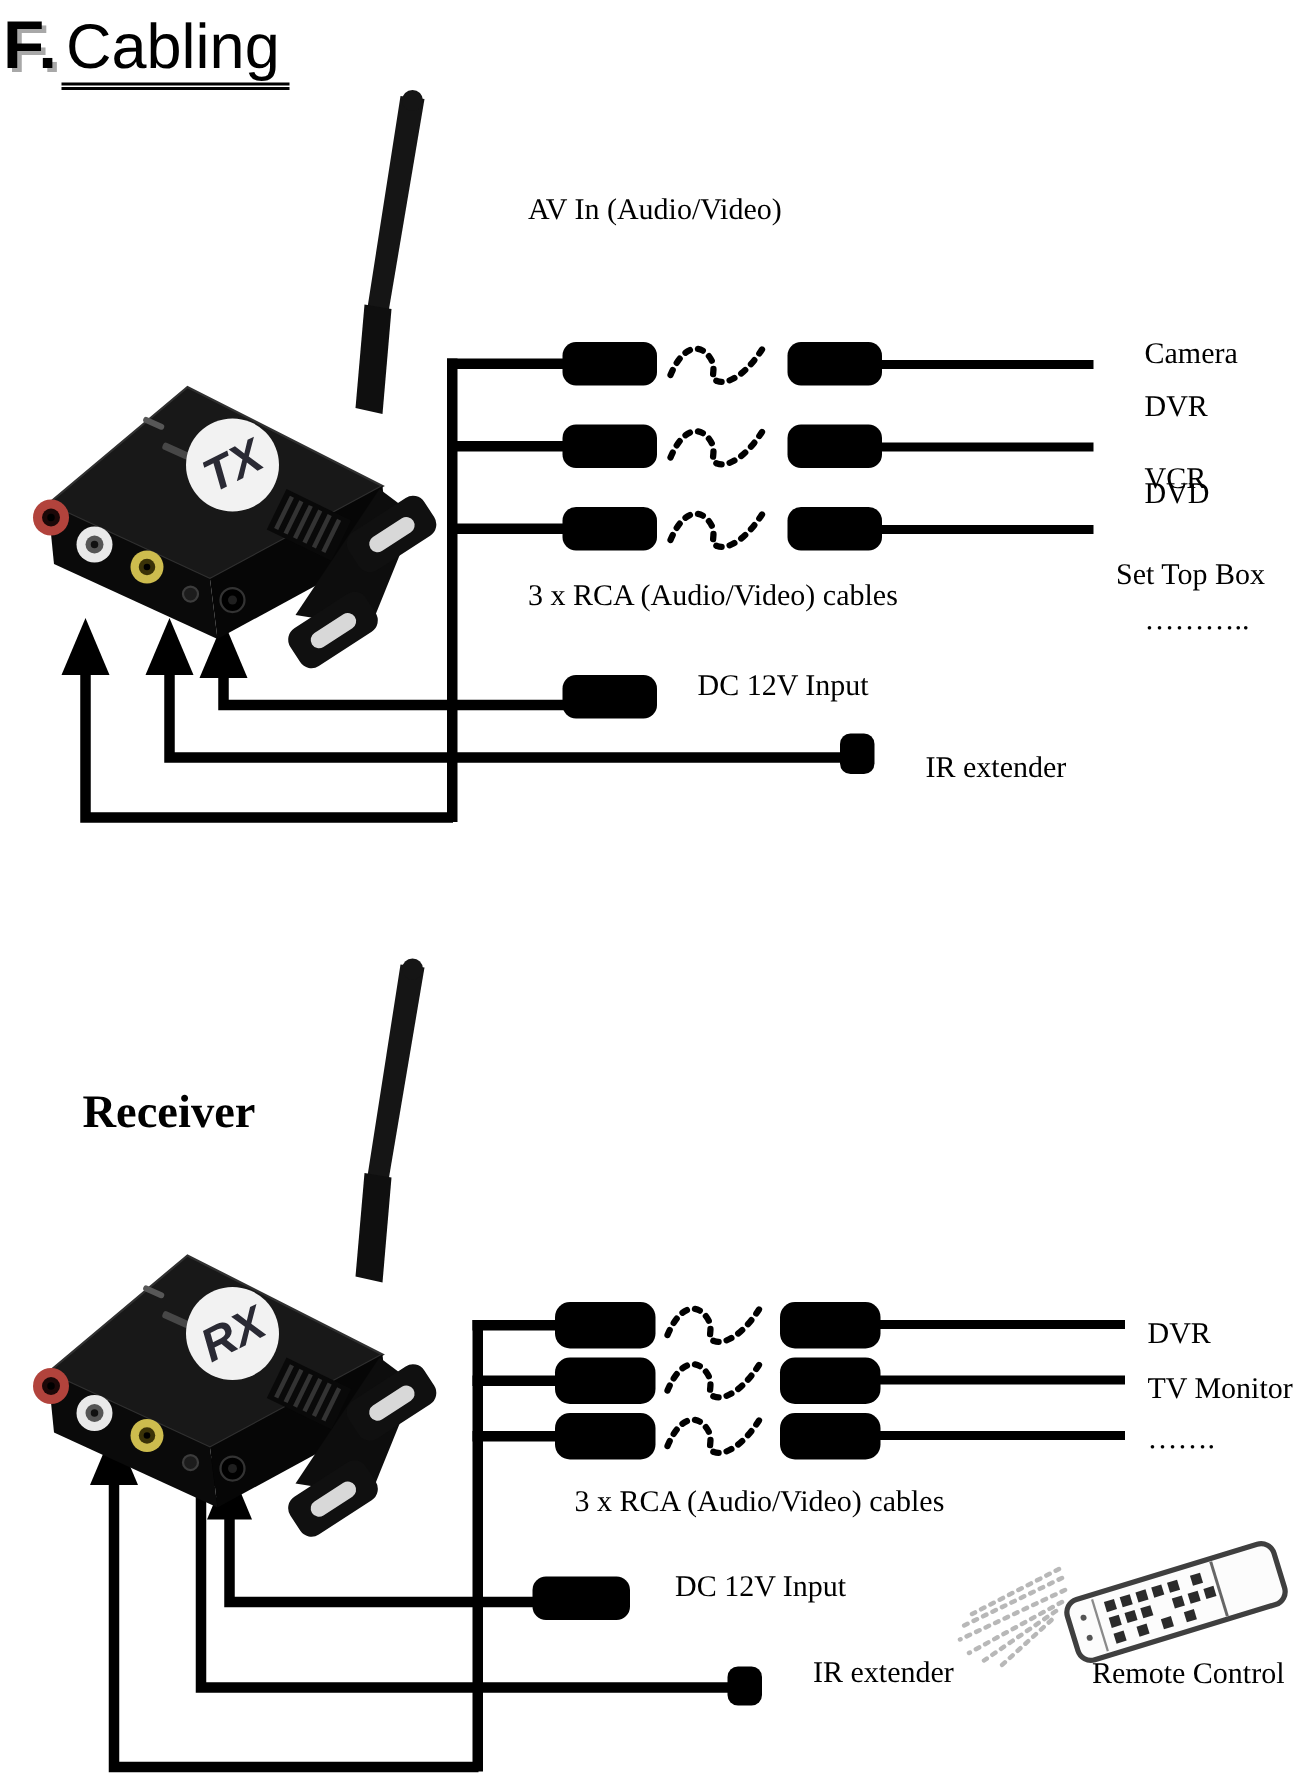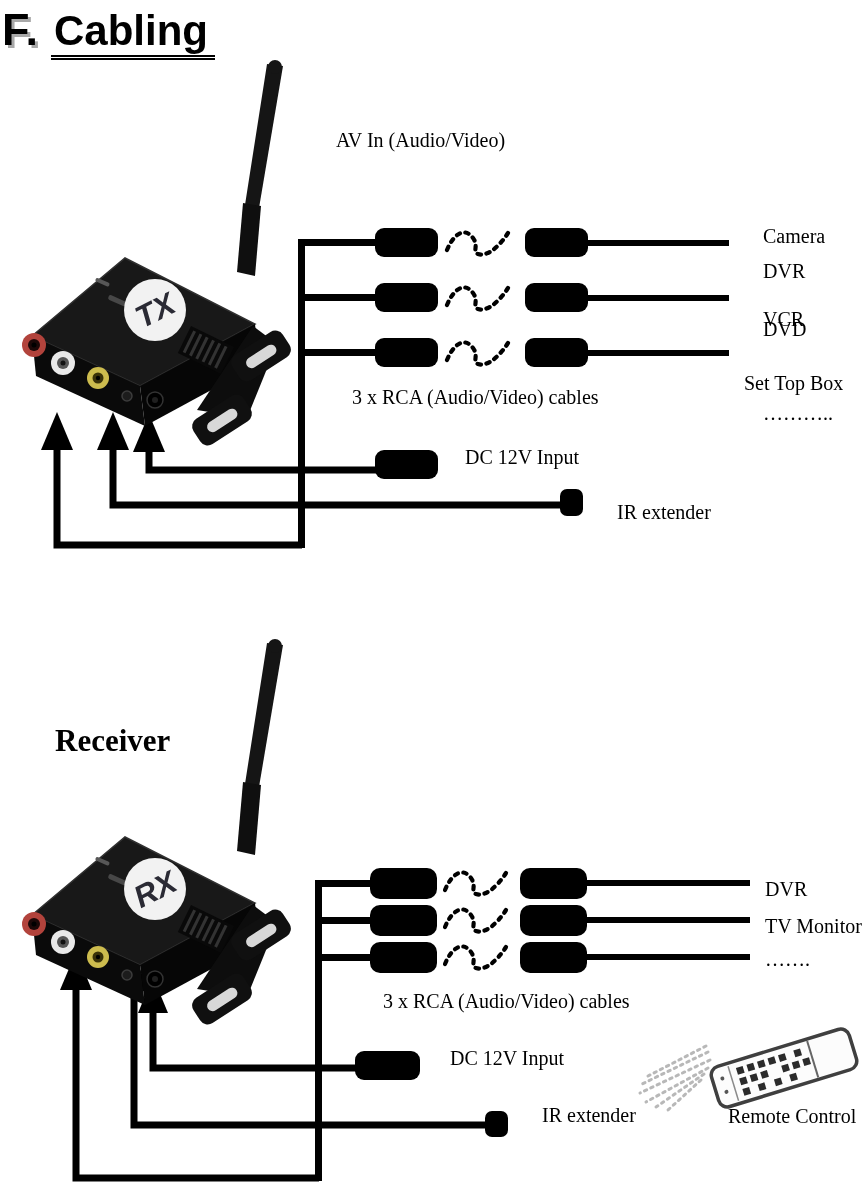--- a/index.html
+++ b/index.html
@@ -4,22 +4,22 @@
 <style>
   html,body{margin:0;padding:0;background:#fff;}
   #page{position:relative;width:868px;height:1186px;background:#fff;overflow:hidden;
         font-family:"Liberation Serif",serif;color:#000;}
   svg{position:absolute;overflow:visible;}
   .lbl{position:absolute;font-size:20px;line-height:1.15;white-space:nowrap;color:#000;}
   .heading{font-size:31px;font-weight:bold;}
   .title-row{position:absolute;left:2px;top:4px;font-family:"Liberation Sans",sans-serif;
              display:flex;align-items:baseline;}
   .title-f{font-size:45px;font-weight:900;letter-spacing:1px;text-shadow:3px 3px 0 #a8a8a8;}
-  .title-c{font-size:42px;font-weight:700;border-bottom:5px double #000;
-           padding:0 7px 0 3px;margin-left:12px;}
+  .title-c{font-size:42px;font-weight:400;border-bottom:5px double #000;
+           padding:0 7px 0 3px;margin-left:2px;}
   .squig{fill:none;stroke:#000;stroke-width:4.2;stroke-dasharray:3.5 5.5;stroke-linecap:round;}
   .wire{fill:none;stroke:#000;stroke-width:7;}
 </style>
 </head>
 <body>
 
 <div id="page">
 
   <div class="title-row">
     <span class="title-f">F.</span>
@@ -233,21 +233,21 @@
         <rect x="-46" y="8" width="7" height="7"></rect>
           <rect x="-30" y="8" width="7" height="7"></rect>
         <rect x="-13" y="8" width="7" height="7"></rect>
           <rect x="3" y="8" width="7" height="7"></rect>
       </g>
       <circle cx="-62" cy="-8" r="2" fill="#555"></circle>
         <circle cx="-62" cy="6" r="2" fill="#555"></circle>
     </g>
   </svg>
 
-  <div class="lbl" style="left:336px;top:129px">AV In (Audio/Video)</div>
+  <div class="lbl" style="left:352px;top:129px">AV In (Audio/Video)</div>
 
   <div class="lbl" style="left:763px;top:225px">Camera</div>
   <div class="lbl" style="left:763px;top:260px">DVR</div>
   <div class="lbl" style="left:763px;top:308px">VCR</div>
   <div class="lbl" style="left:763px;top:318px">DVD</div>
   <div class="lbl" style="left:744px;top:372px">Set Top Box</div>
   <div class="lbl" style="left:763px;top:402px">………..</div>
 
   <div class="lbl" style="left:352px;top:386px">3 x RCA (Audio/Video) cables</div>
   <div class="lbl" style="left:465px;top:446px">DC 12V Input</div>

